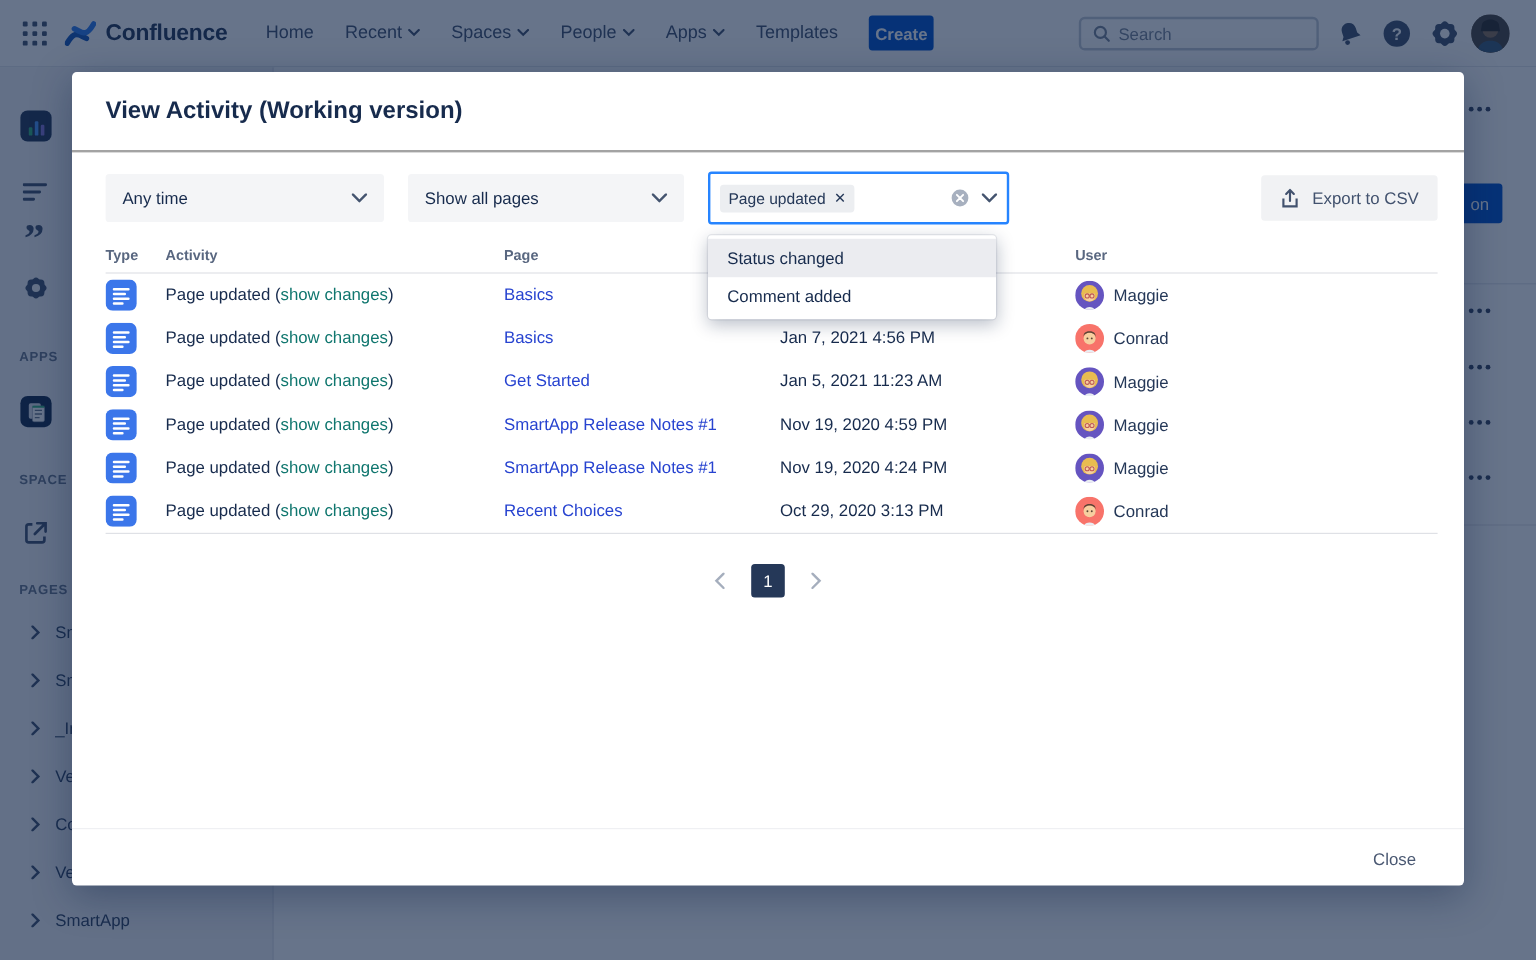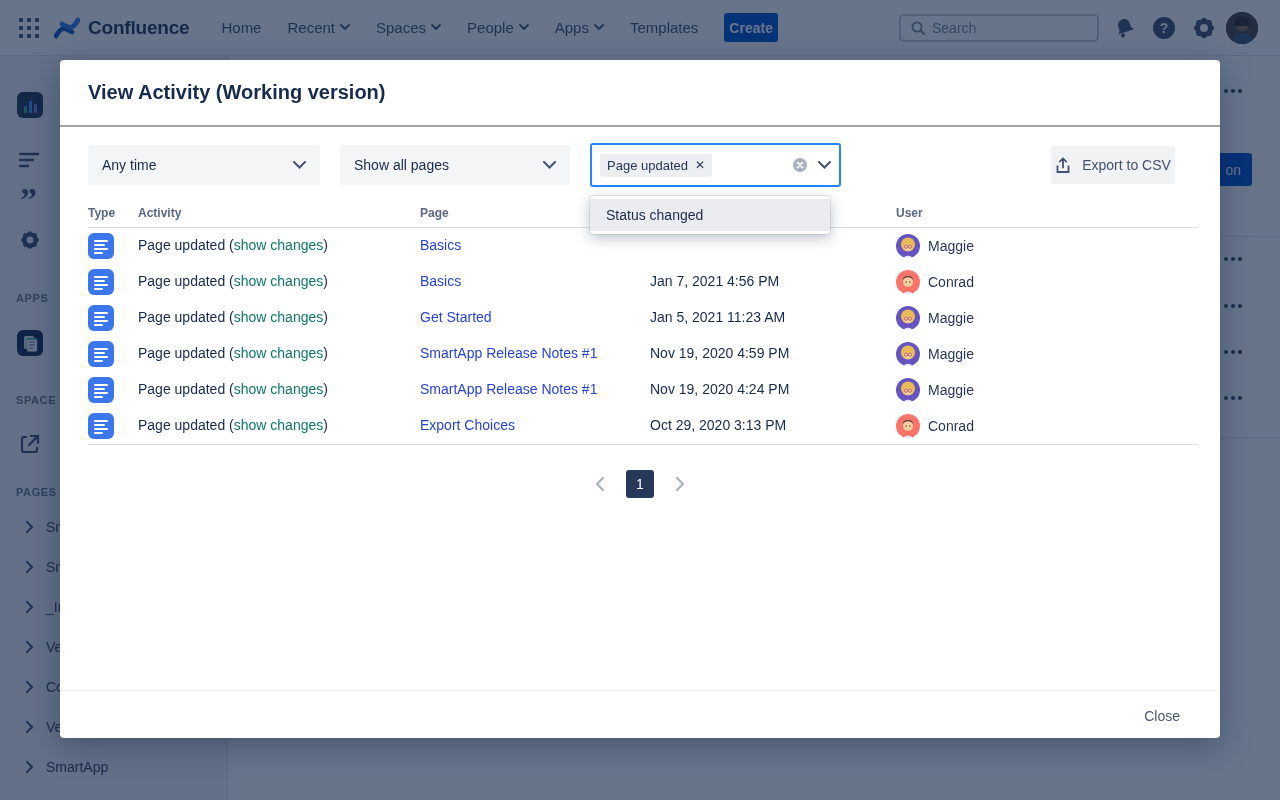--- a/index.html
+++ b/index.html
@@ -58,21 +58,21 @@
   .select { position:absolute; height:40px; background:#F4F5F7; border-radius:3px; display:flex;
             align-items:center; font-size:14px; color:#172B4D; padding:0 14px; cursor:pointer; }
   .select .sel-chev { margin-left:auto; }
   .multiselect { position:absolute; left:530px; top:83px; width:251px; height:44px; background:#fff;
                  border:2px solid #2684FF; border-radius:3px; display:flex; align-items:center; padding:0 8px; }
   .tag { display:flex; align-items:center; gap:7px; background:#ECEEF1; border-radius:3px;
          padding:4px 7px; font-size:13px; color:#253858; }
   .tag .tag-x { font-size:12px; font-weight:700; color:#253858; cursor:pointer; line-height:1; }
   .ms-right { margin-left:auto; display:flex; align-items:center; gap:10px; }
 
-  .export-btn { position:absolute; left:991px; top:86px; width:124px; height:38px; background:#F1F2F4;
+  .export-btn { position:absolute; left:991px; top:86px; width:147px; height:38px; background:#F1F2F4;
                 border:none; border-radius:3px; display:flex; align-items:center; justify-content:center;
                 gap:11px; font-size:14px; color:#42526E; }
 
   .thead-cell { position:absolute; top:146px; font-size:12px; font-weight:700; color:#596780; }
   .thead-line { position:absolute; left:28px; top:167px; width:1110px; height:1px; background:#DFE1E6; }
   .trows { position:absolute; left:0; top:168px; width:100%; }
   .trow { position:relative; height:36px; width:100%; }
   .trow .type-ic { position:absolute; left:28px; top:5px; }
   .trow .act { position:absolute; left:78px; top:9px; font-size:14px; color:#172B4D; white-space:nowrap; }
   .trow .act a { color:#0f766e; text-decoration:none; }
@@ -488,21 +488,21 @@
   </div>
 
   <div class="trow">
     <svg class="type-ic" width="26" height="26" viewBox="0 0 26 26">
       <rect width="26" height="26" rx="6" fill="#3B76EA"></rect>
       <path d="M7 8h12M7 12h9M7 16h12M7 20h7" stroke="#fff" stroke-width="2.1" stroke-linecap="round"></path>
     </svg>
     <div class="act">
       <span>Page updated (</span><a href="#">show changes</a><span>)</span>
     </div>
-    <div class="pg"><a href="#">Export Choices</a></div>
+    <div class="pg"><a href="#">Recent Choices</a></div>
     <div class="dt">Oct 29, 2020 3:13 PM</div>
     <div class="usr">
 
       <svg class="av av-conrad" width="24" height="24" viewBox="0 0 24 24">
         <circle cx="12" cy="12" r="12" fill="#F8736A"></circle>
         <circle cx="12" cy="12" r="5" fill="#F6CFA0"></circle>
         <path d="M7 11c0-5 10-5 10 0v-1c0-2-1-4-5-4s-5 2-5 4z" fill="#5A4636"></path>
         <path d="M7.5 24c.5-3.5 8.5-3.5 9 0z" fill="#E9EDF3"></path>
         <circle cx="10.2" cy="12" r=".8" fill="#5A4636"></circle>
         <circle cx="13.8" cy="12" r=".8" fill="#5A4636"></circle>
@@ -528,14 +528,15 @@
     </div>
 
     <div class="modal-footer">
       <button class="close-btn">Close</button>
     </div>
   </div>
 
   <div class="menu" id="dropdown-menu">
   <div class="menu-option highlighted">Status changed</div>
 
+  <div class="menu-option">Comment added</div>
 </div>
 </div>
 
 </body></html>

